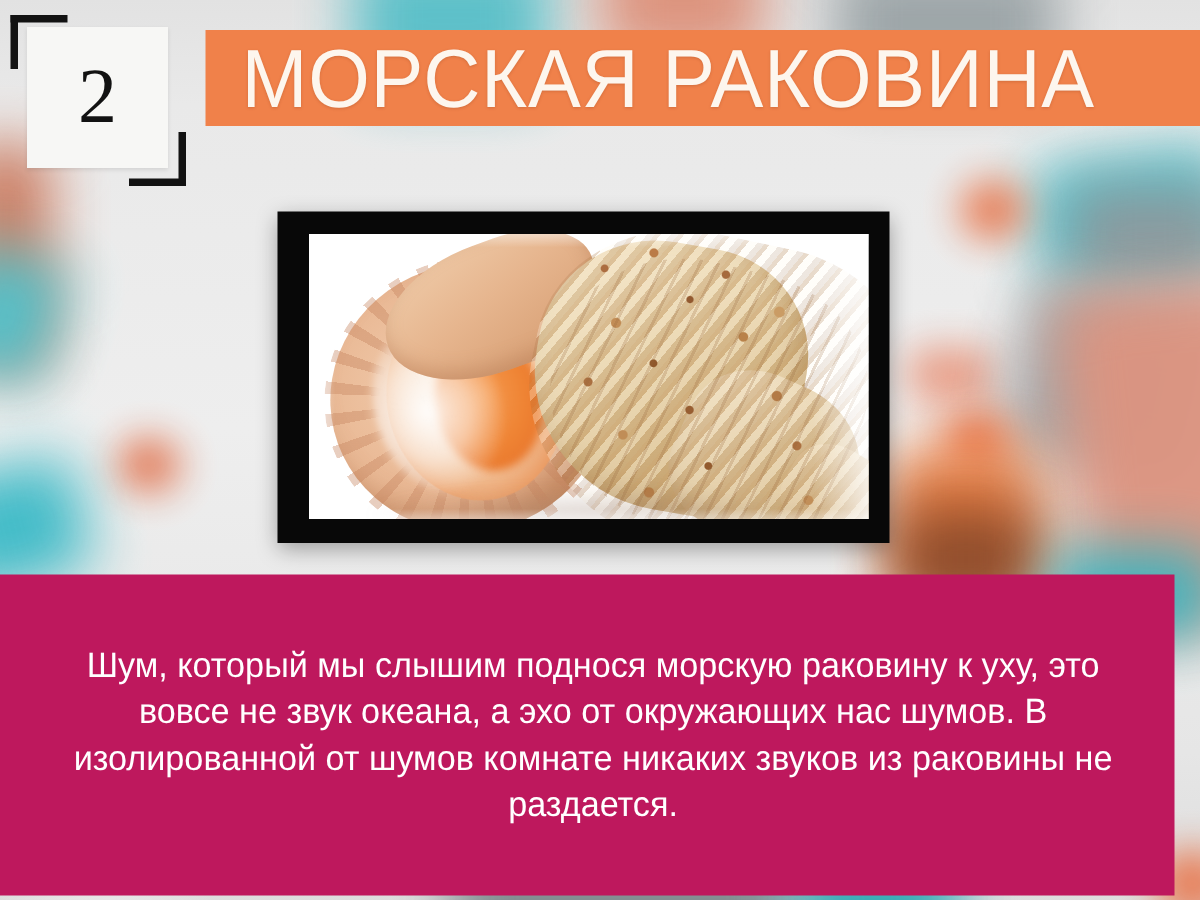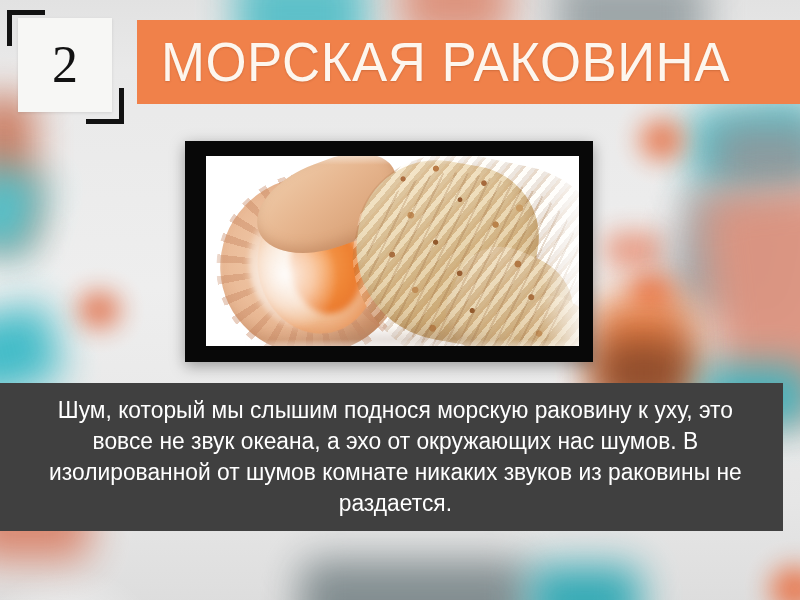--- a/index.html
+++ b/index.html
@@ -38,21 +38,21 @@
     opacity: .95;
   }
   .blob.soft { filter: blur(19px); }
 
   
   .title-bar {
     position: absolute;
     left: 137px;
     top: 20px;
     width: 663px;
-    height: 84px;
+    height: 64px;
     background: #f0814a;
     display: flex;
     align-items: center;
   }
   .title-text {
     margin-left: 24px;
     color: #fdf6ee;
     font-size: 55px;
     line-height: 1;
     font-weight: 300;
@@ -133,22 +133,22 @@
     position: absolute;
     border-radius: 50%;
   }
 
   
   .caption {
     position: absolute;
     left: 0px;
     top: 383px;
     width: 783px;
-    height: 148px;
-    background: #404040;
+    height: 214px;
+    background: #be185d;
     display: flex;
     align-items: center;
     justify-content: center;
   }
   .caption-text {
     color: #ffffff;
     font-size: 23.5px;
     line-height: 1.33;
     text-align: center;
     padding: 0 14px 0 22px;

